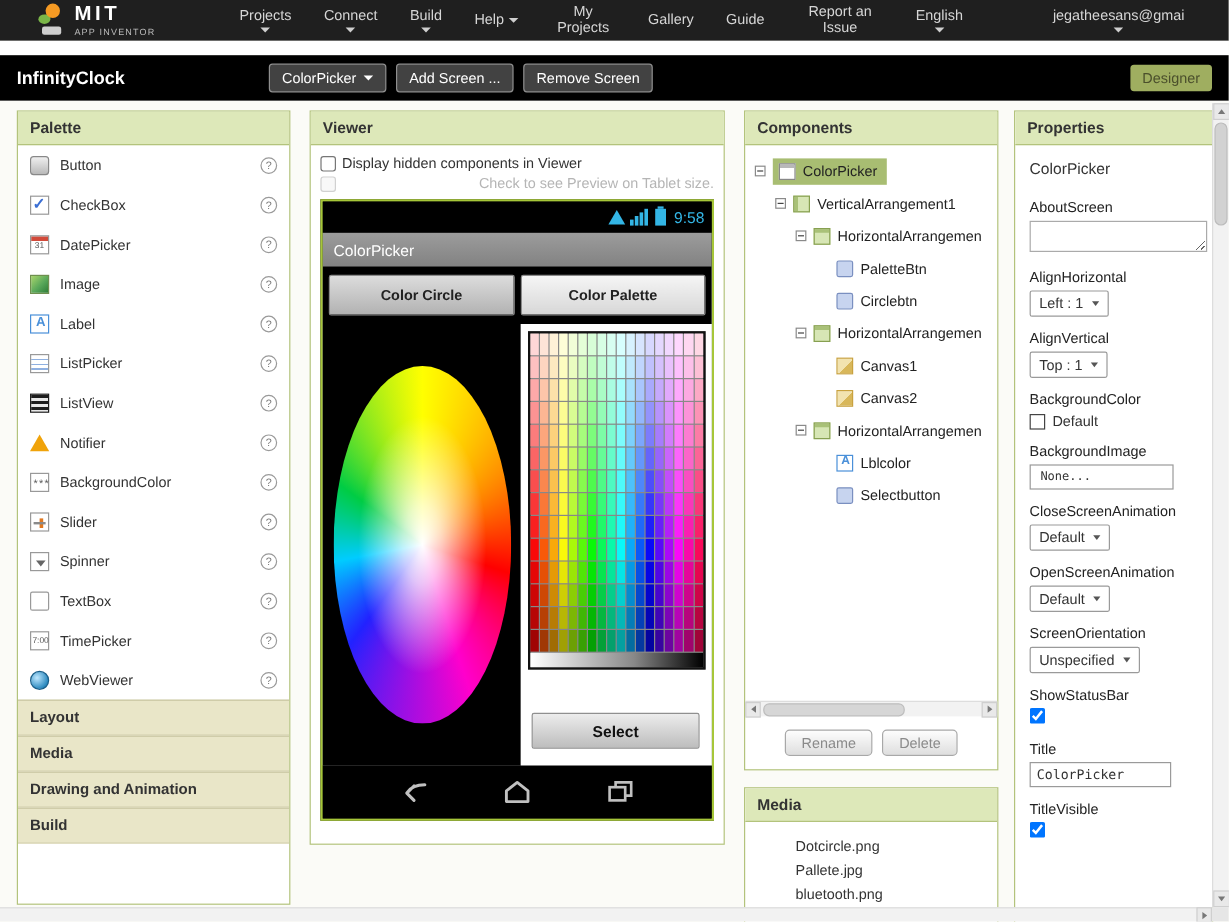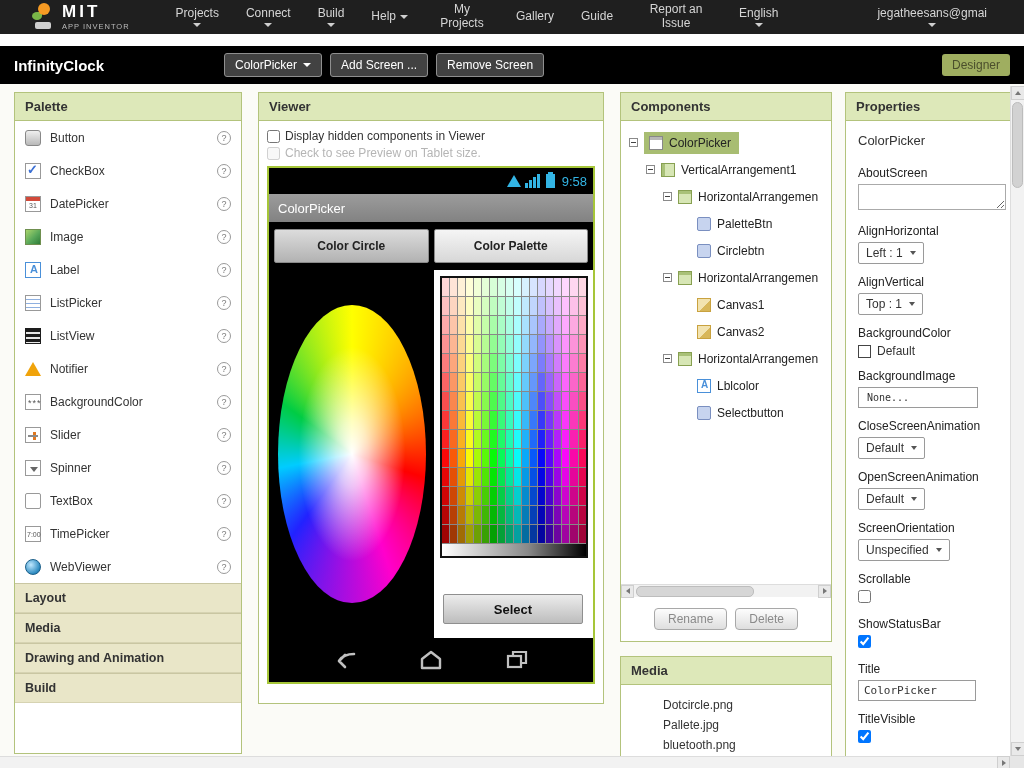--- a/index.html
+++ b/index.html
@@ -1,21 +1,21 @@
 <!DOCTYPE html>
 <html><head>
 <meta charset="utf-8">
 <style>
   * { margin:0; padding:0; box-sizing:border-box; }
   html,body { width:1024px; height:768px; overflow:hidden; }
   body { font-family:"Liberation Sans", sans-serif; font-size:12px; background:#fbfbf7; position:relative; color:#333; }
 
   
   .topbar { position:absolute; top:0; left:0; right:0; height:34px; background:#1f1f1f; display:flex; align-items:center; padding:0 10px 0 30px; }
-  .logo { display:flex; align-items:flex-start; gap:6px; margin-right:46px; }
+  .logo { display:flex; align-items:flex-start; gap:6px; margin-right:70px; }
   .logo-beaker { width:26px; height:26px; position:relative; }
   .logo-beaker .dot { position:absolute; left:8px; top:0; width:12px; height:12px; border-radius:50%; background:#f59a23; }
   .logo-beaker .leaf { position:absolute; left:2px; top:9px; width:10px; height:8px; background:#7ab648; border-radius:50% 0 50% 50%; }
   .logo-beaker .base { position:absolute; left:5px; bottom:0; width:16px; height:7px; background:#cfcfcf; border-radius:2px; }
   .logo-txt { display:flex; flex-direction:column; line-height:1; }
   .logo-mit { color:#fff; font-weight:bold; font-size:17px; letter-spacing:3px; }
   .logo-sub { color:#bbb; font-size:7.5px; letter-spacing:1px; margin-top:3px; }
   .menu { display:flex; flex-direction:column; align-items:center; color:#d6d6d6; font-size:12px; margin-right:27px; text-align:center; line-height:1.15; cursor:default; }
   .menu.inline { flex-direction:row; gap:4px; }
   .menu .wrapnarrow { max-width:54px; }
@@ -68,21 +68,21 @@
   .ic-spinner::after { content:""; position:absolute; left:4px; top:6px; width:0; height:0; border-left:4px solid transparent; border-right:4px solid transparent; border-top:5px solid #666; }
   .ic-textbox { background:#fff; border:1px solid #999; border-radius:2px; }
   .ic-timepicker { background:#fff; border:1px solid #999; }
   .ic-timepicker::after { content:"7:00"; position:absolute; left:1px; top:4px; font-size:7px; color:#555; }
   .ic-webviewer { background:radial-gradient(circle at 35% 35%, #bfe8ff, #2e8bc0 70%, #1a5f8a); border-radius:50%; border:1px solid #1a5f8a; }
 
   
   .viewer-body { padding:8px 8px 0 8px; }
   .chk-row { display:flex; align-items:flex-start; gap:5px; margin-bottom:3px; color:#333; }
   .chk-row input { width:13px; height:13px; margin-top:1px; }
-  .chk-row.disabled { color:#b5b5b5; }
+  .chk-row.disabled { color:#b5b5b5;justify-content:space-between; }
   .phone { margin-top:6px; border:2px solid #a6c639; height:518px; display:flex; flex-direction:column; background:#000; }
   .statusbar { height:26px; background:#000; display:flex; justify-content:flex-end; align-items:center; gap:4px; padding-right:6px; }
   .wifi { width:0; height:0; border-left:7px solid transparent; border-right:7px solid transparent; border-bottom:12px solid #33b5e5; }
   .signal { display:flex; align-items:flex-end; gap:1px; }
   .signal i { display:block; width:3px; background:#33b5e5; }
   .signal i:nth-child(1){height:5px;} .signal i:nth-child(2){height:8px;} .signal i:nth-child(3){height:11px;} .signal i:nth-child(4){height:14px;}
   .battery { width:9px; height:14px; background:#33b5e5; position:relative; margin-left:2px; }
   .battery::before { content:""; position:absolute; top:-2px; left:2px; width:5px; height:2px; background:#33b5e5; }
   .battery::after { content:""; position:absolute; left:3px; top:3px; width:3px; height:8px; background:#1b7fa6; clip-path:polygon(100% 0,0 55%,100% 45%,0 100%,100% 45%,0 55%); }
   .ph-time { color:#33b5e5; font-size:13px; margin-left:3px; }
@@ -767,24 +767,20 @@
       </div>
 
       <div class="prop-group">
         <div class="prop-label">ScreenOrientation</div>
         <div class="dropdown">
             <span>Unspecified</span>
             <span class="dd-caret"></span>
           </div>
       </div>
 
-      <div class="prop-group">
-        <div class="prop-label">Scrollable</div>
-        <input type="checkbox" class="prop-check" style="">
-      </div>
 
       <div class="prop-group">
         <div class="prop-label">ShowStatusBar</div>
         <input type="checkbox" class="prop-check" checked="checked" style="">
       </div>
 
       <div class="prop-group">
         <div class="prop-label">Title</div>
         <input type="text" class="txt-input" value="ColorPicker" style="">
       </div>

